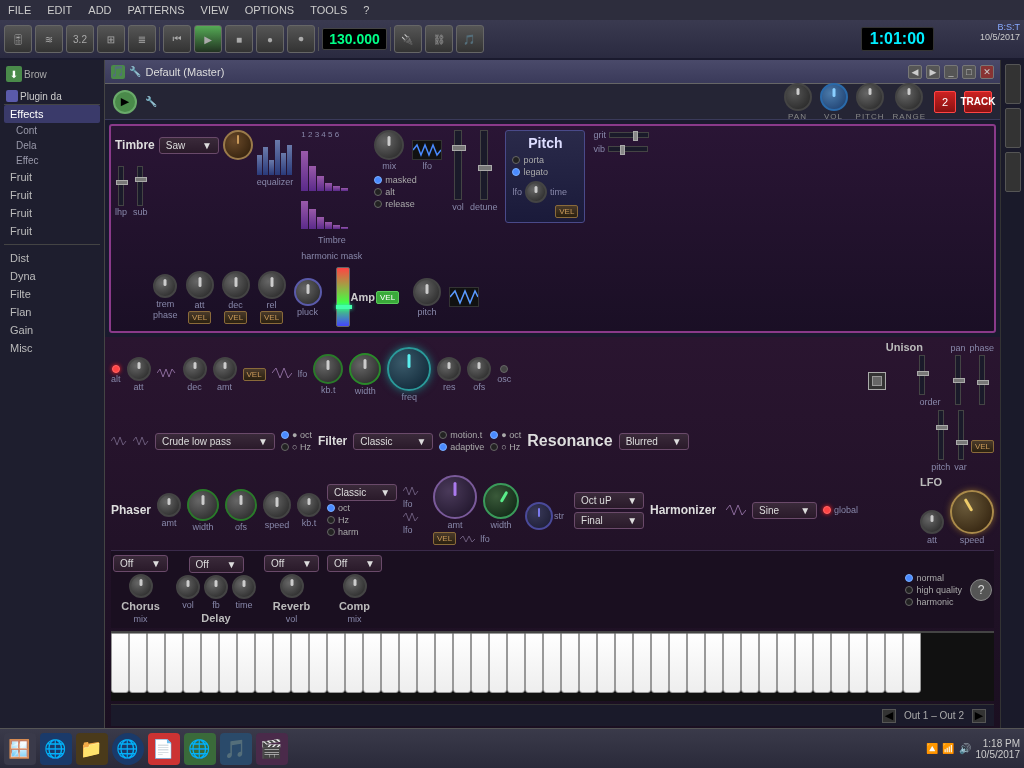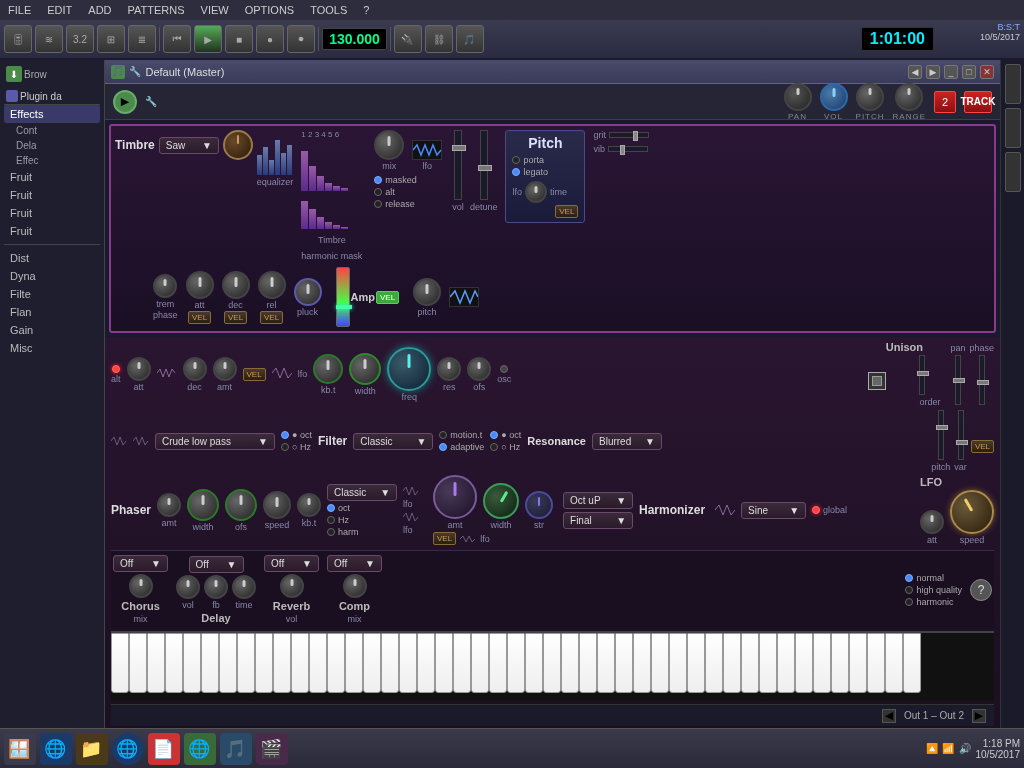--- a/index.html
+++ b/index.html
@@ -484,20 +484,34 @@
             <div style="color:#ddd;font-size:12px;font-weight:bold;">Timbre</div>
             <div class="dropdown" style="min-width:60px;font-size:10px;">
               <span>Saw</span>
                 <span>▼</span>
             </div>
             <div style="width:30px;height:30px;border-radius:50%;background:radial-gradient(circle at 35% 35%,#6a4a2a,#2a1a08);border:2px solid #9a7a4a;position:relative;cursor:pointer;">
               <div style="width:2px;height:9px;background:#ca9a5a;position:absolute;top:3px;left:50%;transform:translateX(-50%);border-radius:2px;"></div>
             </div>
           </div>
 
+          <div style="display:flex;gap:6px;align-items:center;margin-top:2px;">
+            <div style="display:flex;flex-direction:column;align-items:center;gap:1px;">
+              <div style="width:6px;height:40px;background:#1a1a2a;border:1px solid #444;position:relative;cursor:pointer;">
+                <div style="width:12px;height:5px;background:#777;border:1px solid #aaa;position:absolute;left:-3px;top:35%;"></div>
+              </div>
+              <div style="color:#88a;font-size:9px;">lhp</div>
+            </div>
+            <div style="display:flex;flex-direction:column;align-items:center;gap:1px;">
+              <div style="width:6px;height:40px;background:#1a1a2a;border:1px solid #444;position:relative;cursor:pointer;">
+                <div style="width:12px;height:5px;background:#777;border:1px solid #aaa;position:absolute;left:-3px;top:25%;"></div>
+              </div>
+              <div style="color:#88a;font-size:9px;">sub</div>
+            </div>
+          </div>
         </div>
 
         <div style="display:flex;flex-direction:column;gap:2px;">
           <div style="display:flex;gap:1px;align-items:flex-end;height:45px;">
             <div style="width:5px;height:20px;background:linear-gradient(180deg,#6a7aaa,#2a3a7a);cursor:pointer;"></div>
             <div style="width:5px;height:28px;background:linear-gradient(180deg,#6a7aaa,#2a3a7a);cursor:pointer;"></div>
             <div style="width:5px;height:15px;background:linear-gradient(180deg,#6a7aaa,#2a3a7a);cursor:pointer;"></div>
             <div style="width:5px;height:35px;background:linear-gradient(180deg,#6a7aaa,#2a3a7a);cursor:pointer;"></div>
             <div style="width:5px;height:22px;background:linear-gradient(180deg,#6a7aaa,#2a3a7a);cursor:pointer;"></div>
             <div style="width:5px;height:30px;background:linear-gradient(180deg,#6a7aaa,#2a3a7a);cursor:pointer;"></div>
@@ -825,21 +839,21 @@
           <div class="radio-item">
             <div class="radio-dot active"></div>
             <span>● oct</span>
           </div>
           <div class="radio-item">
             <div class="radio-dot"></div>
             <span>○ Hz</span>
           </div>
         </div>
 
-        <div style="color:#ddd;font-size:11px;font-weight:bold;">Resonance</div>
+        <div style="color:#ddd;font-size:16px;font-weight:bold;">Resonance</div>
 
         <div class="dropdown" style="min-width:70px;">
           <span>Blurred</span>
           <span>▼</span>
         </div>
 
         <div style="flex:1;"></div>
 
         <div style="display:flex;gap:4px;">
           <div style="display:flex;flex-direction:column;align-items:center;gap:2px;">
@@ -929,21 +943,21 @@
                 <div style="width:3px;height:14px;background:#aa7aee;position:absolute;top:5px;left:50%;transform:translateX(-50%);border-radius:2px;"></div>
               </div>
               <div style="color:#88a;font-size:9px;">amt</div>
             </div>
             <div style="display:flex;flex-direction:column;align-items:center;gap:1px;">
               <div style="width:36px;height:36px;border-radius:50%;background:radial-gradient(circle at 35% 35%,#3a5a3a,#0a2010);border:2px solid #3a9a5a;position:relative;cursor:pointer;">
                 <div style="width:3px;height:12px;background:#5aee8a;position:absolute;top:5px;left:50%;transform:translateX(-50%) rotate(30deg);transform-origin:bottom center;border-radius:2px;"></div>
               </div>
               <div style="color:#88a;font-size:9px;">width</div>
             </div>
-            <div style="display:flex;flex-direction:column;align-items:center;gap:1px;">
+            <div style="display:flex;flex-direction:row;align-items:center;gap:1px;">
               <div style="width:28px;height:28px;border-radius:50%;background:radial-gradient(circle at 35% 35%,#3a3a5a,#1a1a30);border:2px solid #4a4a9a;position:relative;cursor:pointer;">
                 <div style="width:2px;height:9px;background:#7a7aee;position:absolute;top:4px;left:50%;transform:translateX(-50%);border-radius:2px;"></div>
               </div>
               <div style="color:#88a;font-size:9px;">str</div>
             </div>
           </div>
 
           <div style="display:flex;align-items:center;gap:4px;">
             <div class="vel-btn">VEL</div>
 

